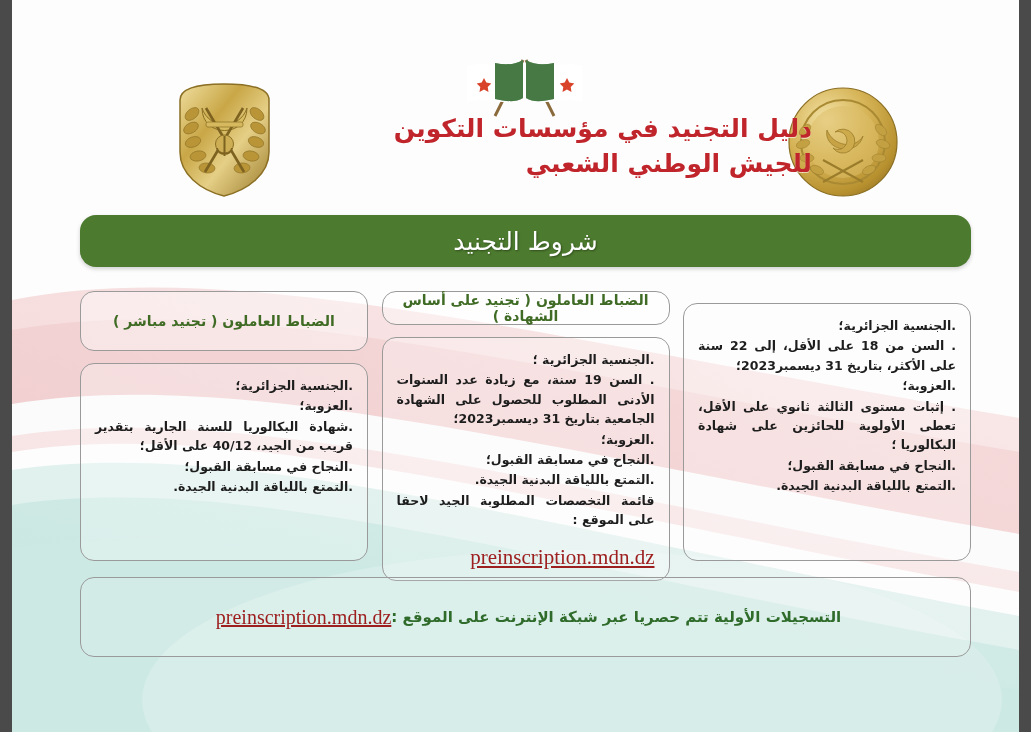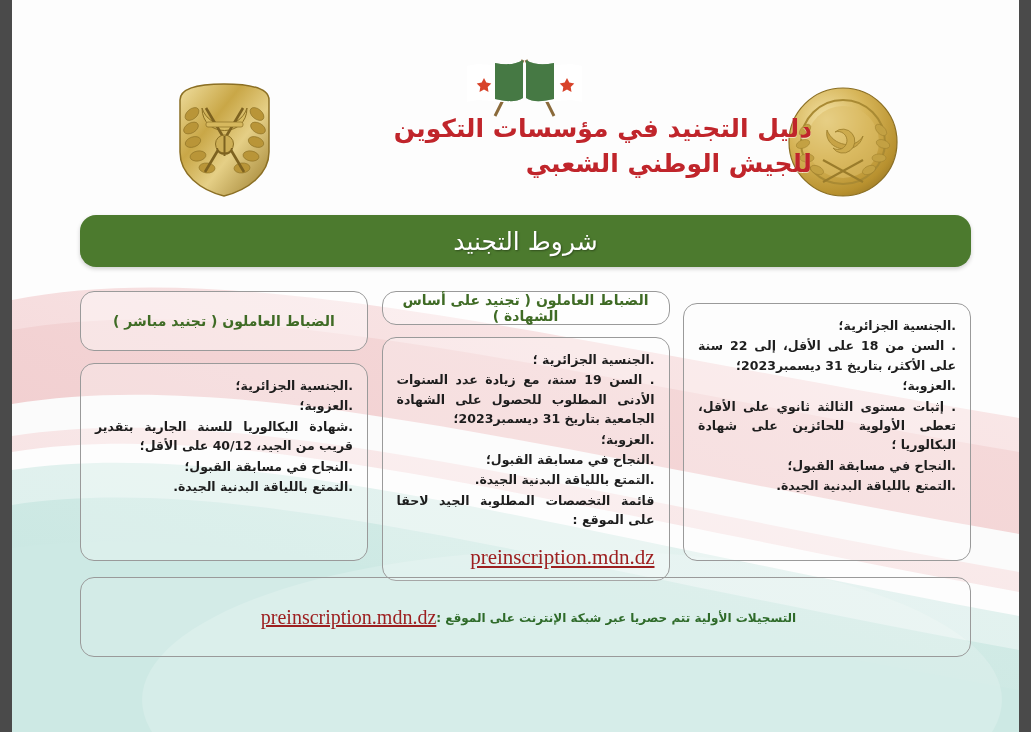--- a/index.html
+++ b/index.html
@@ -82,21 +82,21 @@
   
   .footer{
     position:absolute;left:68px;top:577px;width:891px;height:80px;
     border:1px solid #9a9a9a;border-radius:14px;
     background:rgba(255,255,255,.12);
     display:flex;align-items:center;justify-content:center;
     box-sizing:border-box;
   }
   .footer .ftxt{
     direction:rtl;font-family:"DejaVu Sans",sans-serif;
-    font-weight:bold;font-size:12px;color:#2f6b2a;white-space:nowrap;
+    font-weight:bold;font-size:15px;color:#2f6b2a;white-space:nowrap;
   }
   .footer .furl{
     font-family:"Liberation Serif","DejaVu Serif",serif;
     font-weight:normal;font-size:20px;color:#9d1f20;direction:ltr;
     display:inline-block;vertical-align:-2px;margin-inline-start:6px;
   }
 </style>
 </head>
 <body>
 

